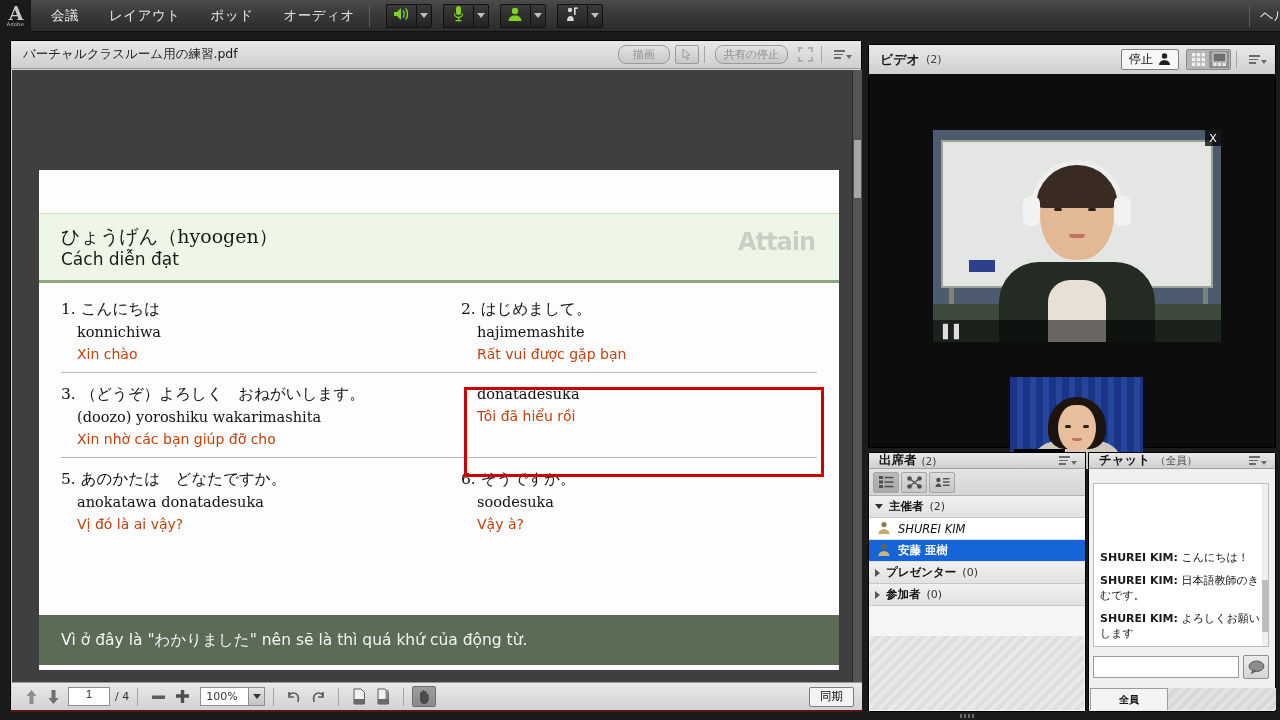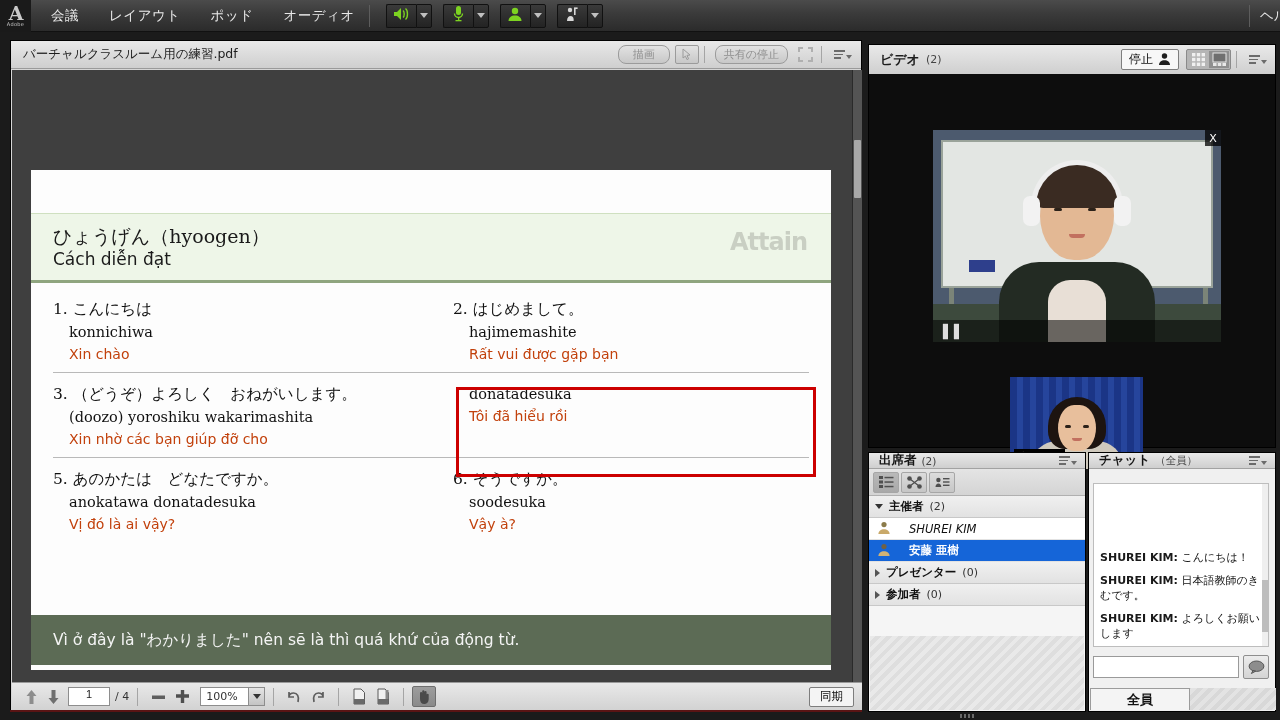--- a/index.html
+++ b/index.html
@@ -82,21 +82,21 @@
     position:absolute; left:1px; top:29px; width:850px; height:613px;
     background:#3f3f3f; overflow:hidden;
   }
   .doc-scroll {
     position:absolute; right:0; top:0; width:10px; height:613px;
     background:#545454; border-left:1px solid #2a2a2a;
   }
   .doc-thumb { position:absolute; top:70px; left:1px; width:7px; height:58px; background:#a8a8a8; border-radius:1px;}
 
   .slide {
-    position:absolute; left:19px; top:100px; width:800px; height:500px;
+    position:absolute; left:27px; top:100px; width:800px; height:500px;
     background:#fdfdfd;
   }
   .slide-head {
     position:absolute; left:0; top:43px; width:800px; height:70px;
     background:#eef6e8; border-top:1px solid #cfe0c0; border-bottom:3px solid #8fa57f;
     display:flex; align-items:center;
   }
   .slide-head-txt { padding-left:22px; color:#1a1a1a; }
   .sh-l1 { font-size:19px; font-family:"DejaVu Serif",serif; line-height:24px;}
   .sh-l2 { font-size:17px; line-height:23px; }
@@ -242,21 +242,21 @@
   .att-tool { width:26px;height:21px; background:linear-gradient(180deg,#dcdcdc,#c6c6c6); border:1px solid #a6a6a6; border-radius:2px; display:flex;align-items:center;justify-content:center;}
   .att-tool.on { background:linear-gradient(180deg,#b9b9b9,#a9a9a9);}
   .grp-row {
     height:22px; background:linear-gradient(180deg,#f0f0f0,#e2e2e2);
     border-bottom:1px solid #c8c8c8; display:flex; align-items:center; padding-left:6px; gap:6px;
   }
   .tri { width:0;height:0;border-left:5px solid #555;border-top:4px solid transparent;border-bottom:4px solid transparent;}
   .tri.open { border-left:4px solid transparent;border-right:4px solid transparent;border-top:5px solid #333;border-bottom:none;}
   .grp-row .g { font-size:11.5px; color:#111; font-weight:bold;}
   .grp-row .gc { font-size:11px; color:#333;}
-  .att-row { height:22px; background:#fff; border-bottom:1px solid #e2e2e2; display:flex; align-items:center; padding-left:8px; gap:18px;}
+  .att-row { height:22px; background:#fff; border-bottom:1px solid #e2e2e2; display:flex; align-items:center; padding-left:8px; gap:7px;}
   .att-row.sel { background:#1565d8; }
   .att-row .n { font-size:11.5px; color:#111; font-style:italic;}
   .att-row.sel .n { color:#fff; font-weight:bold; font-style:normal;}
   .att-empty { position:absolute; left:1px; right:1px; bottom:1px; height:74px;
     background:repeating-linear-gradient(135deg,#e9e9e9 0 4px,#dedede 4px 8px);}
 
   
   .chat-pod {
     position:absolute; left:1088px; top:452px; width:188px; height:260px;
     background:#f0f0f0; border:1px solid #000;
@@ -268,22 +268,22 @@
   .chat-msgs { padding:66px 6px 0 6px; }
   .cmsg { font-size:11px; line-height:15px; color:#111; margin-bottom:8px; }
   .cmsg b { color:#1a1a1a; }
   .chat-sb { position:absolute; right:0; top:0; width:6px; height:100%; background:#efefef;}
   .chat-sb i { position:absolute; top:96px; left:0; width:6px; height:52px; background:#bdbdbd;}
   .chat-input-row { position:absolute; left:4px; top:200px; width:180px; height:28px; display:flex; align-items:center; gap:4px;}
   .chat-input { width:146px; height:22px; background:#fff; border:1px solid #9a9a9a;}
   .chat-send { width:26px; height:24px; background:linear-gradient(180deg,#ececec,#d4d4d4); border:1px solid #8e8e8e; border-radius:2px; display:flex;align-items:center;justify-content:center;}
   .chat-tabs { position:absolute; left:1px; bottom:1px; width:186px; height:22px;
     background:repeating-linear-gradient(135deg,#e3e3e3 0 4px,#d8d8d8 4px 8px); display:flex; align-items:flex-end;}
-  .chat-tab { width:100px; height:22px; background:#f4f4f4; border:1px solid #9b9b9b; border-bottom:none;
-    font-size:13px; color:#111; font-weight:bold; display:flex;align-items:center;justify-content:center;}
+  .chat-tab { width:78px; height:22px; background:#f4f4f4; border:1px solid #9b9b9b; border-bottom:none;
+    font-size:10px; color:#111; font-weight:bold; display:flex;align-items:center;justify-content:center;}
 
   
   .bottom-strip { position:absolute; left:0; bottom:0; width:1280px; height:8px; background:#1b1b1b;}
   .bs-grip { position:absolute; left:960px; bottom:2px; width:16px; height:4px;
     background:repeating-linear-gradient(90deg,#6a6a6a 0 2px,transparent 2px 4px);}
   .red-line { position:absolute; left:10px; bottom:8px; width:852px; height:2px; background:#5a1414;}
   .red-line2 { position:absolute; left:193px; bottom:0px; width:120px; height:3px; background:#8e2020;}
 </style>
 </head>
 <body>

